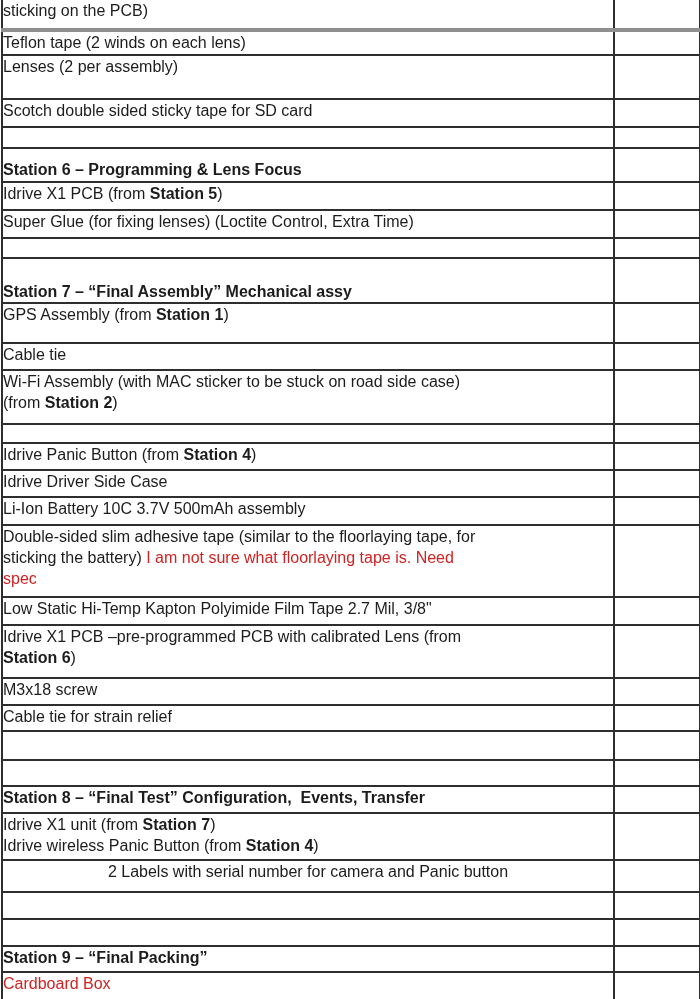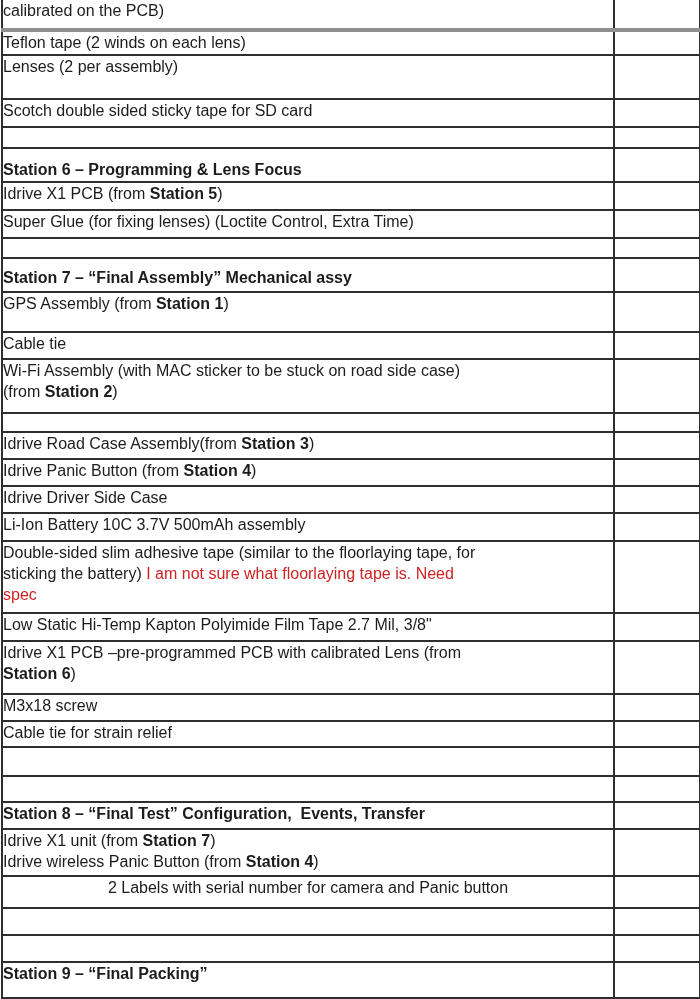--- a/index.html
+++ b/index.html
@@ -46,21 +46,21 @@
   span.b{font-weight:bold;}
   span.red{color:var(--red);}
 </style>
 </head>
 <body>
 
 <div class="page">
   <table class="parts-table">
     <tbody>
         <tr class="thick-bottom" style="height: 30px;">
-          <td class="item-cell"><span>calibrated on the PCB)</span></td>
+          <td class="item-cell"><span>sticking on the PCB)</span></td>
           <td class="qty-cell"></td>
         </tr>
         <tr style="height: 25px;">
           <td class="item-cell"><span>Teflon tape (2 winds on each lens)</span></td>
           <td class="qty-cell"></td>
         </tr>
         <tr style="height: 44px; padding-left: 12px;">
           <td class="item-cell"><span>Lenses (2 per assembly)</span></td>
           <td class="qty-cell"></td>
         </tr>
@@ -82,42 +82,38 @@
         </tr>
         <tr style="height: 28px; margin-left: 36px;">
           <td class="item-cell"><span>Super Glue (for fixing lenses) (Loctite Control, Extra Time)</span></td>
           <td class="qty-cell"></td>
         </tr>
         <tr style="height: 20px;">
           <td class="item-cell"></td>
           <td class="qty-cell"></td>
         </tr>
         <tr style="height: 34px;">
-          <td class="item-cell" style="padding-top: 8px;"><span class="b">Station 7 – “Final Assembly” Mechanical assy</span></td>
+          <td class="item-cell" style="padding-top: 22px;"><span class="b">Station 7 – “Final Assembly” Mechanical assy</span></td>
           <td class="qty-cell"></td>
         </tr>
         <tr style="height: 40px;">
           <td class="item-cell"><span>GPS Assembly (from </span><span class="b">Station 1</span><span>)</span></td>
           <td class="qty-cell"></td>
         </tr>
         <tr style="height: 27px;">
           <td class="item-cell"><span>Cable tie</span></td>
           <td class="qty-cell"></td>
         </tr>
         <tr style="height: 54px; padding-left: 35px;">
           <td class="item-cell"><span>Wi-Fi Assembly (with MAC sticker to be stuck on road side case)
 (from </span><span class="b">Station 2</span><span>)</span></td>
           <td class="qty-cell"></td>
         </tr>
         <tr style="height: 19px;">
           <td class="item-cell"></td>
-          <td class="qty-cell"></td>
-        </tr>
-        <tr style="height: 27px;">
-          <td class="item-cell"><span>Idrive Road Case Assembly(from </span><span class="b">Station 3</span><span>)</span></td>
           <td class="qty-cell"></td>
         </tr>
         <tr style="height: 27px;">
           <td class="item-cell"><span>Idrive Panic Button (from </span><span class="b">Station 4</span><span>)</span></td>
           <td class="qty-cell"></td>
         </tr>
         <tr style="height: 27px; padding-left: 40px;">
           <td class="item-cell"><span>Idrive Driver Side Case</span></td>
           <td class="qty-cell"></td>
         </tr>
@@ -170,21 +166,21 @@
           <td class="qty-cell"></td>
         </tr>
         <tr style="height: 27px;">
           <td class="item-cell"></td>
           <td class="qty-cell"></td>
         </tr>
         <tr style="height: 27px;">
           <td class="item-cell"></td>
           <td class="qty-cell"></td>
         </tr>
-        <tr style="height: 36px;">
+        <tr style="height: 26px;">
           <td class="item-cell"><span class="b">Station 9 – “Final Packing”</span></td>
           <td class="qty-cell"></td>
         </tr>
         <tr style="height: 30px;">
           <td class="item-cell"><span class="red">Cardboard Box</span></td>
           <td class="qty-cell"></td>
         </tr>
       </tbody>
   </table>
 </div>

